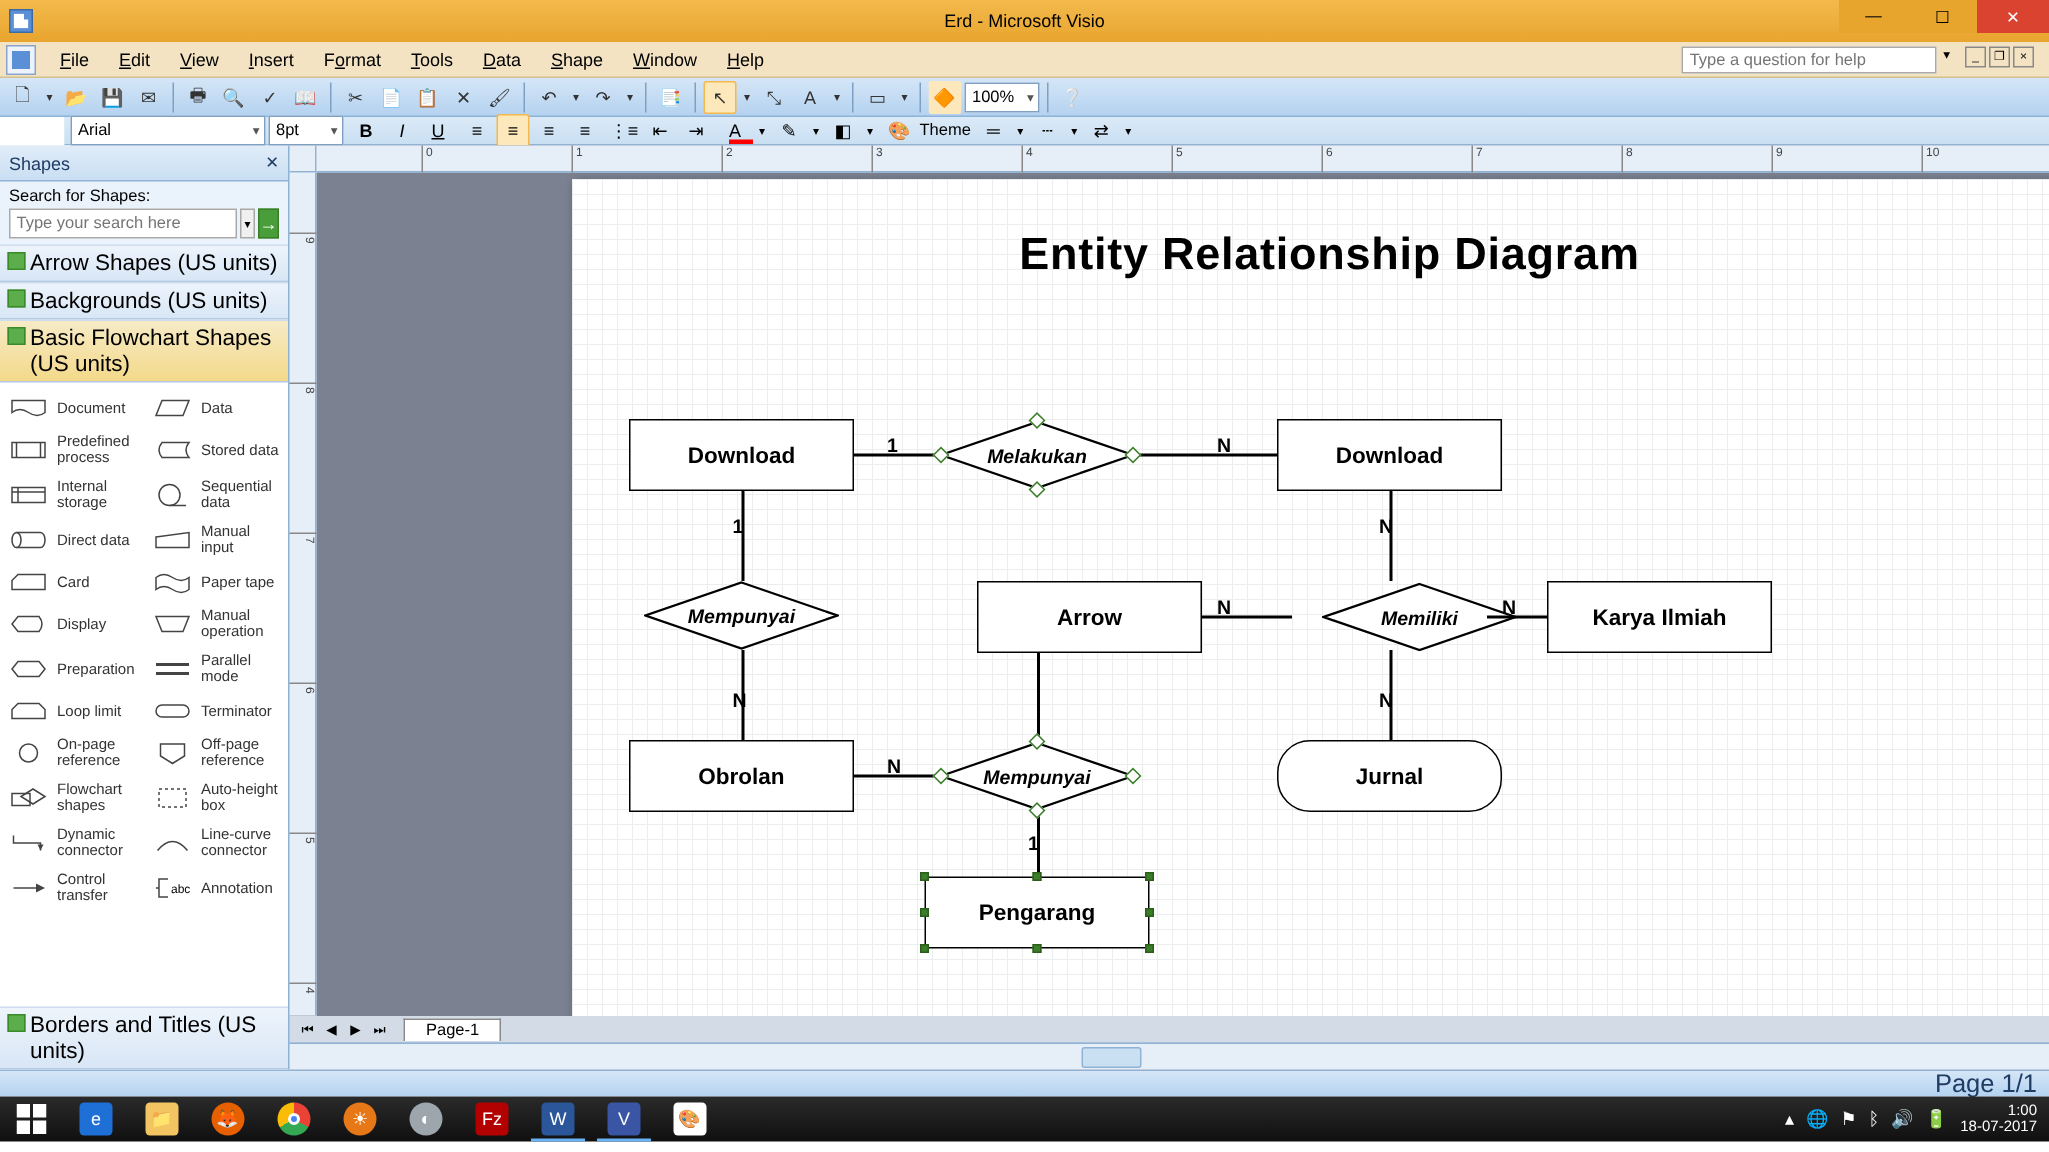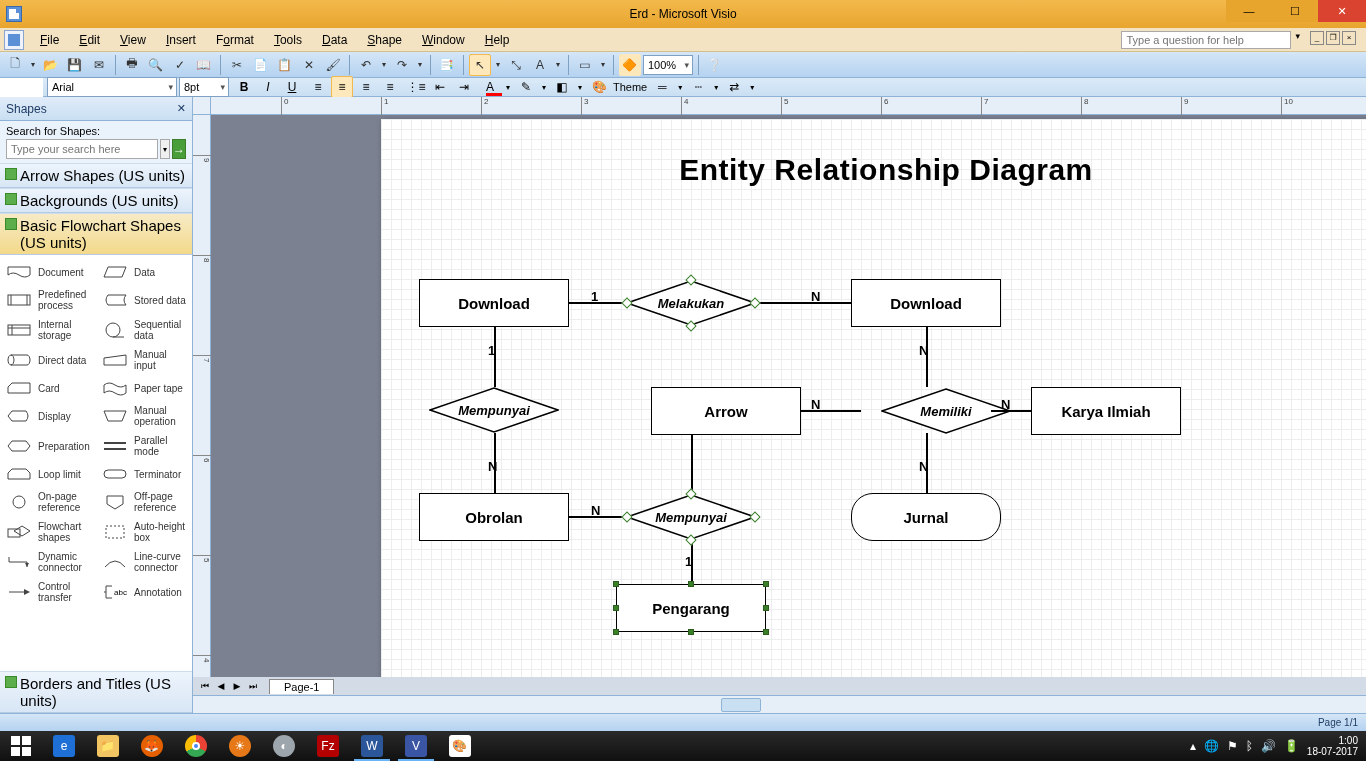--- a/index.html
+++ b/index.html
@@ -99,21 +99,21 @@
 .page-tabs { position:absolute; left:0; right:0; bottom:18px; height:18px; background:#d3dce6; display:flex; align-items:center; font-size:11px; }
 .page-tabs .nav { display:flex; gap:0; padding:0 4px; }
 .page-tabs .nav span { width:16px; text-align:center; cursor:default; font-size:9px; }
 .page-tabs .tab { background:#fff; border:1px solid #888; border-bottom:none; padding:1px 14px; margin-left:4px; }
 
 
 .hscroll { position:absolute; left:0; right:0; bottom:0; height:18px; background:#e6eef7; border-top:1px solid #8eb3d7; }
 .hscroll .thumb { position:absolute; left:45%; width:40px; height:14px; top:2px; background:#c9dff2; border:1px solid #8eb3d7; border-radius:2px; }
 
 
-.statusbar { height:18px; background:linear-gradient(#d5e6f7,#b4d2f0); border-top:1px solid #8eb3d7; display:flex; align-items:center; justify-content:flex-end; padding:0 8px; font-size:10px; color:#1f3c64; }
+.statusbar { height:18px; background:linear-gradient(#d5e6f7,#b4d2f0); border-top:1px solid #8eb3d7; display:flex; align-items:center; justify-content:flex-end; padding:0 8px; font-size:17px; color:#1f3c64; }
 
 
 .taskbar { height:30px; background:linear-gradient(#2a2a2a,#101010); display:flex; align-items:center; position:relative; }
 .taskbar .start { width:42px; height:30px; display:flex; align-items:center; justify-content:center; }
 .taskbar .start svg { width:20px; height:20px; }
 .taskbar .app { width:44px; height:30px; display:flex; align-items:center; justify-content:center; position:relative; }
 .taskbar .app.active::after { content:""; position:absolute; bottom:0; left:4px; right:4px; height:2px; background:#6ab3f7; }
 .taskbar .app .ic { width:22px; height:22px; border-radius:3px; display:flex; align-items:center; justify-content:center; font-size:12px; color:#fff; }
 .taskbar .tray { position:absolute; right:0; display:flex; align-items:center; gap:8px; padding:0 8px; color:#fff; font-size:10px; height:30px; }
 .taskbar .tray .ic { font-size:12px; }

